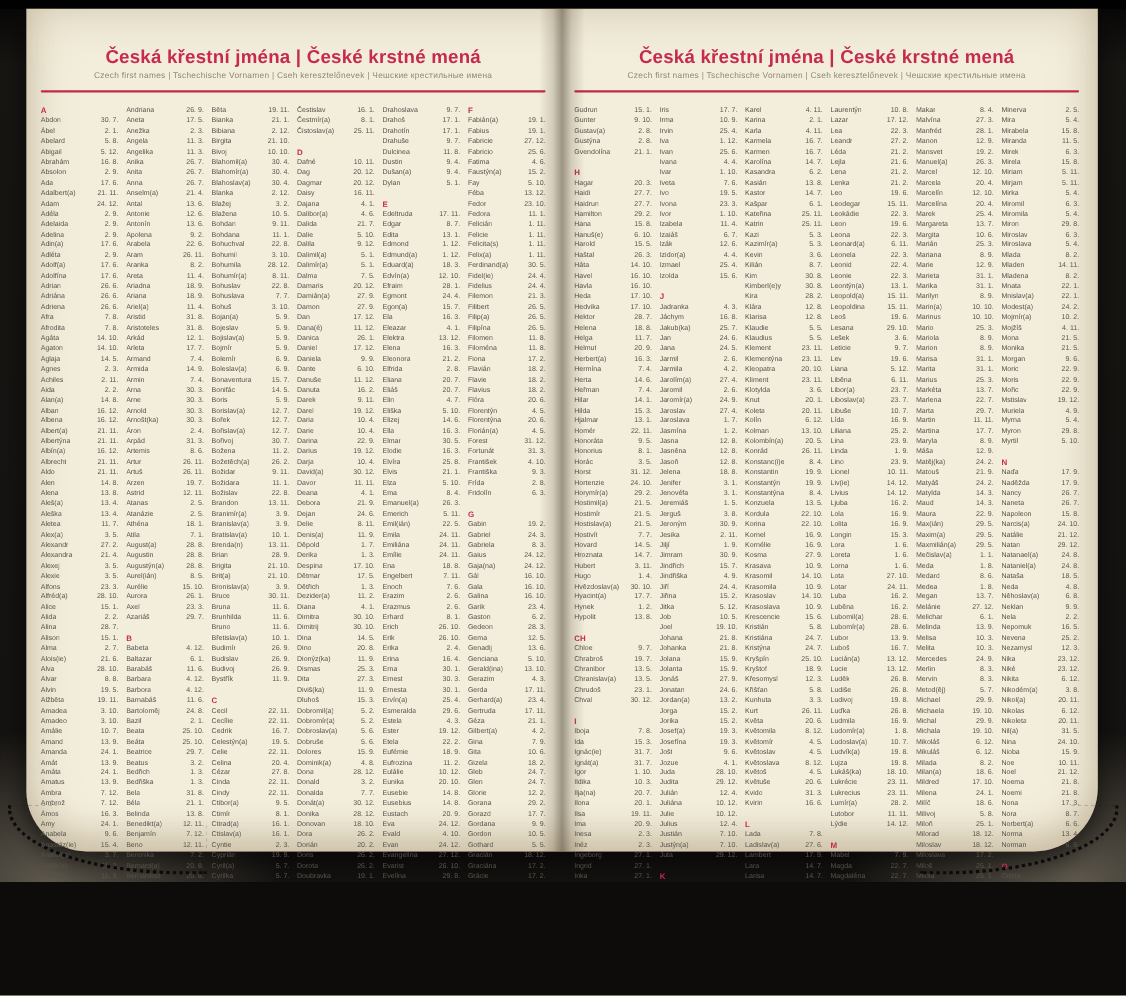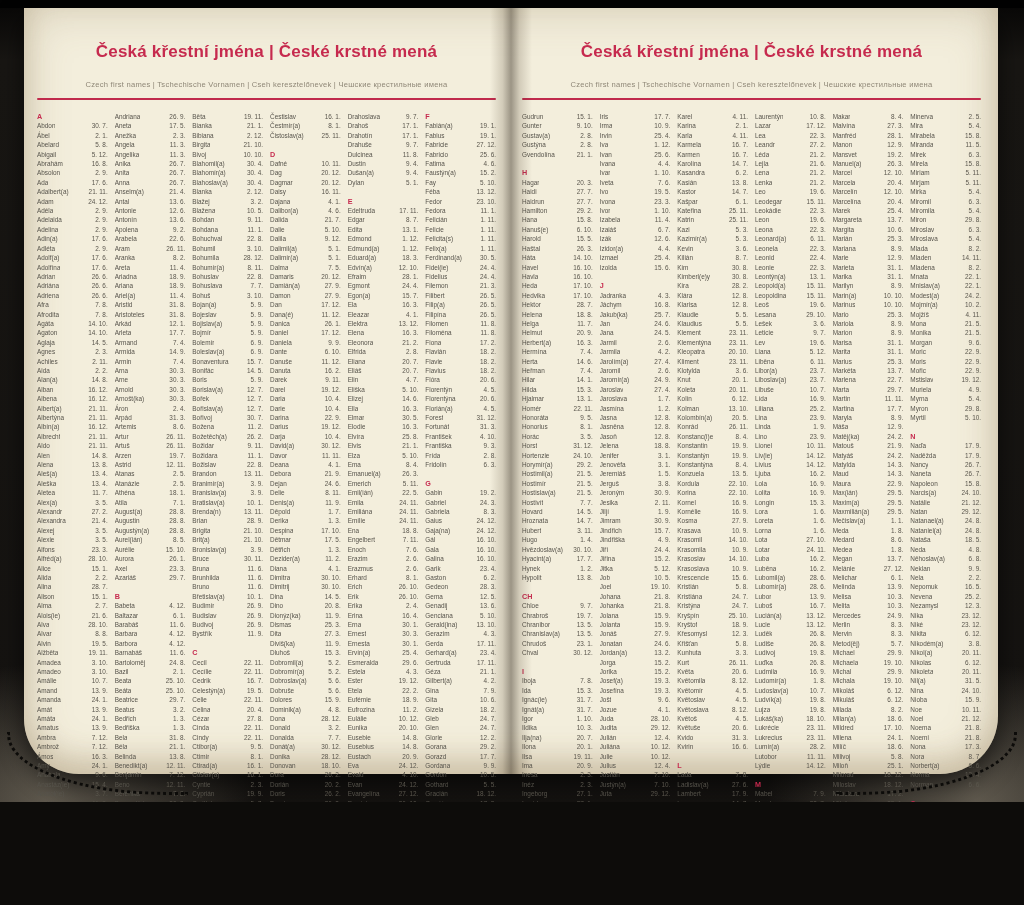--- a/index.html
+++ b/index.html
@@ -7,21 +7,21 @@
   .glow{position:absolute;bottom:0;width:260px;height:140px;pointer-events:none;}
   .glow.gl{left:0;background:radial-gradient(ellipse at 18% 100%,rgba(168,158,138,.5),rgba(168,158,138,0) 70%);}
   .glow.gr{right:0;background:radial-gradient(ellipse at 82% 100%,rgba(168,158,138,.5),rgba(168,158,138,0) 70%);}
   .spread{position:absolute;left:24px;right:26px;top:8px;bottom:28px;display:flex;background:#f3eedc;border-bottom-left-radius:55px;border-bottom-right-radius:58px;box-shadow:inset 0 0 46px rgba(125,103,68,.28),inset 0 -16px 26px rgba(140,115,75,.22),0 10px 24px rgba(0,0,0,.6);}
   .spread:after{content:"";position:absolute;left:50%;top:0;bottom:0;width:42px;transform:translateX(-50%);background:linear-gradient(90deg,rgba(60,45,25,0) 0%,rgba(60,45,25,.18) 30%,rgba(35,25,12,.42) 50%,rgba(60,45,25,.18) 70%,rgba(60,45,25,0) 100%);pointer-events:none;}
   .page{flex:1;position:relative;min-width:0;}
   .page.left{padding:0 14px 0 13px;}
   .page.right{padding:0 17px 0 12px;}
   .page-header{text-align:center;padding-top:32px;}
   .title{color:#c62a4e;font-weight:bold;font-size:17px;line-height:24px;letter-spacing:.2px;}
-  .subtitle{color:#8f8777;font-size:7.6px;line-height:10px;margin-top:16px;letter-spacing:.25px;}
+  .subtitle{color:#8f8777;font-size:7.6px;line-height:10px;margin-top:0;letter-spacing:.25px;}
   .rule{height:2px;background:#c02a4c;margin-top:8px;border-radius:1px;}
   .cols{display:flex;gap:7px;margin-top:12px;}
   .col{flex:1;min-width:0;}
   .row{display:flex;justify-content:space-between;align-items:baseline;height:9.42px;font-size:6.4px;line-height:9.42px;color:#56534b;white-space:nowrap;}
   .row .n{overflow:hidden;text-overflow:clip;}
   .row .d{margin-left:2px;flex:none;color:#5a564d;}
   .row.letter{color:#c62a4e;font-weight:bold;font-size:7.2px;}
   .bottom-rule{height:2px;background:#c02a4c;margin-top:2px;border-radius:1px;}
   .dots{position:absolute;pointer-events:none;}
   .dots.left{left:7px;bottom:7px;width:178px;height:60px;border:0 dotted #0c0b09;border-width:0 0 3px 3px;border-bottom-left-radius:160px 60px;}

